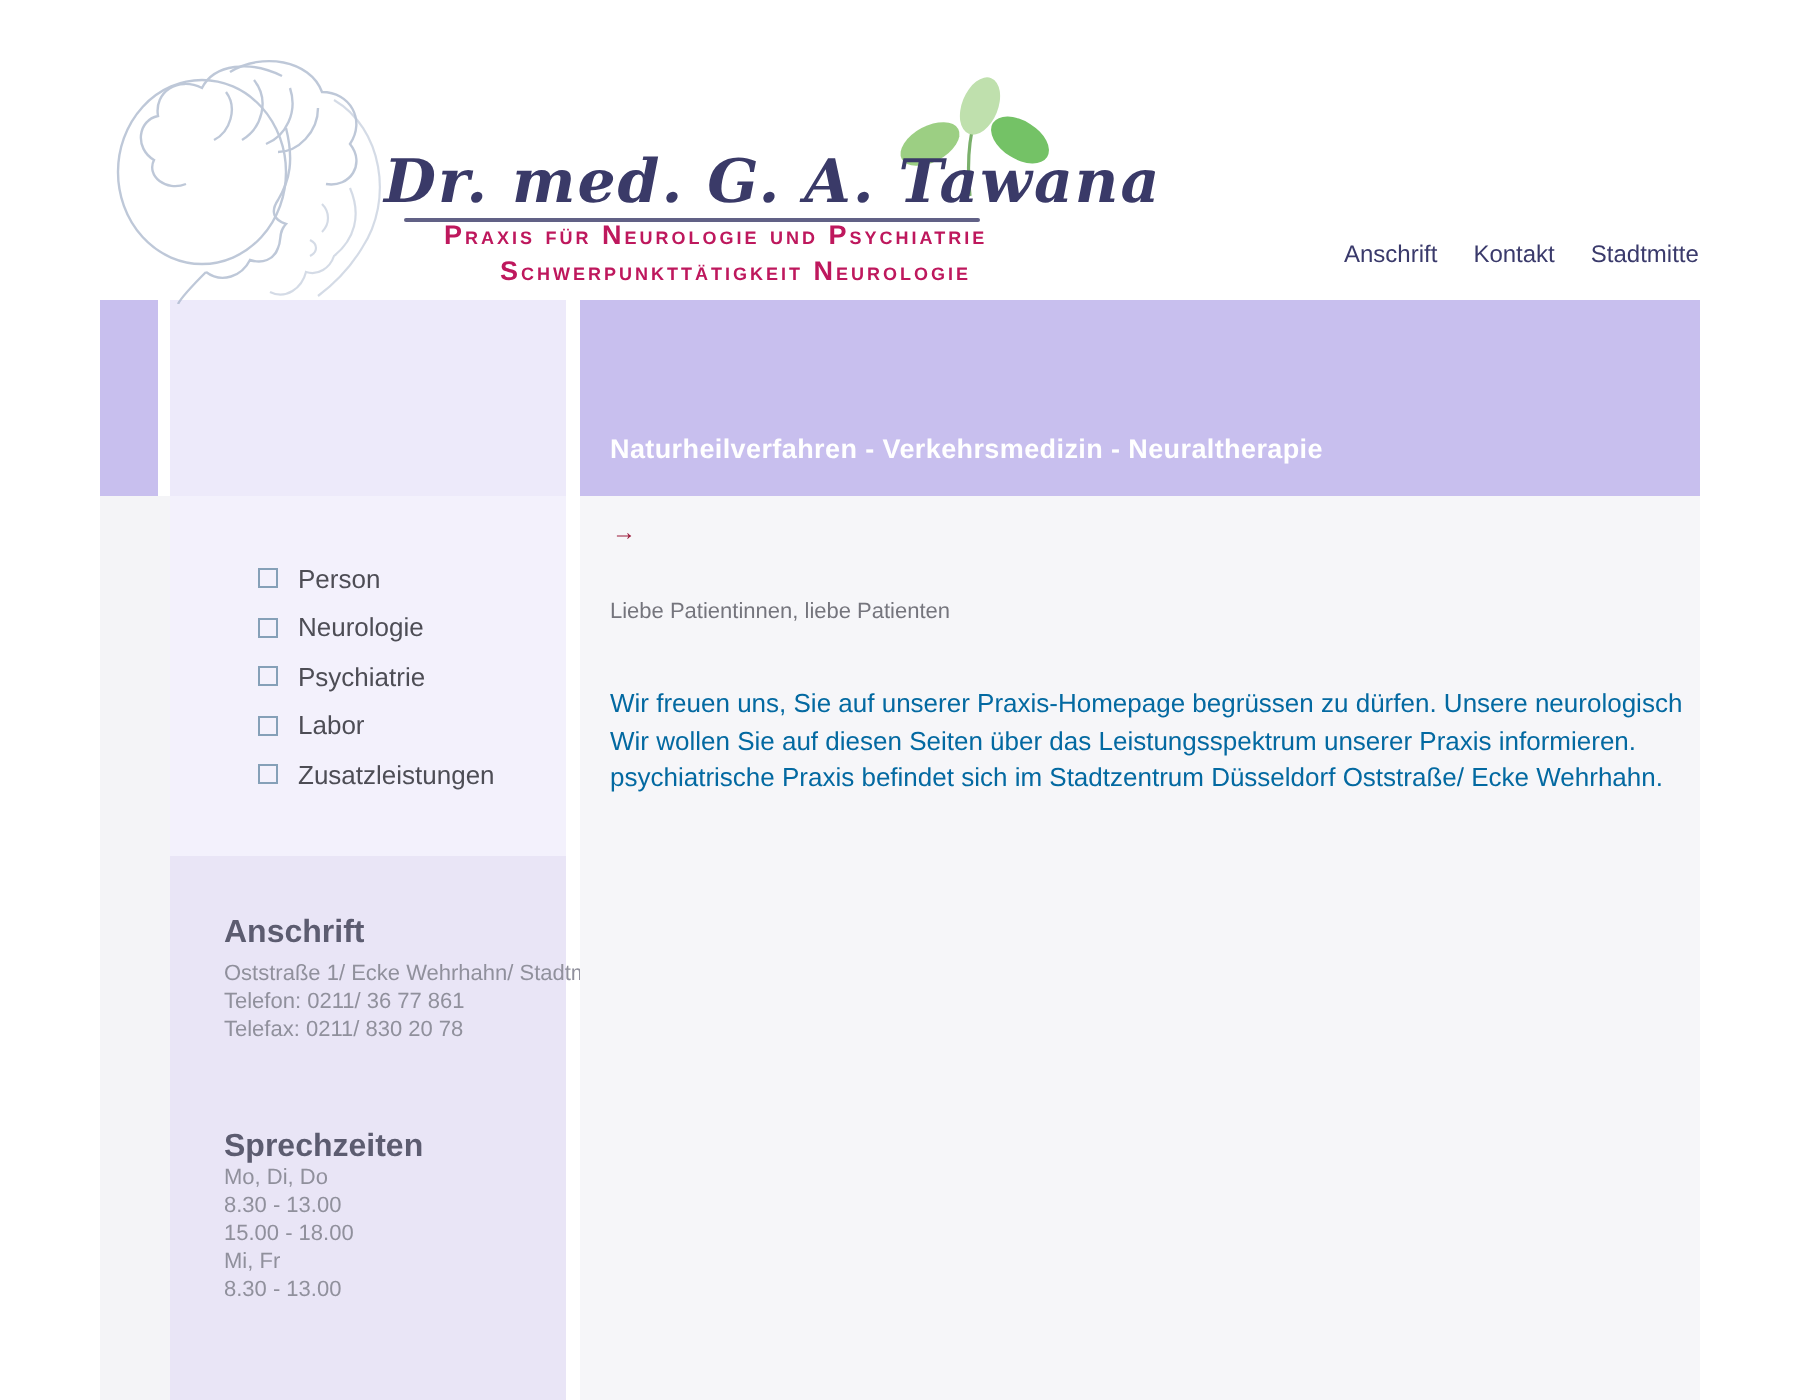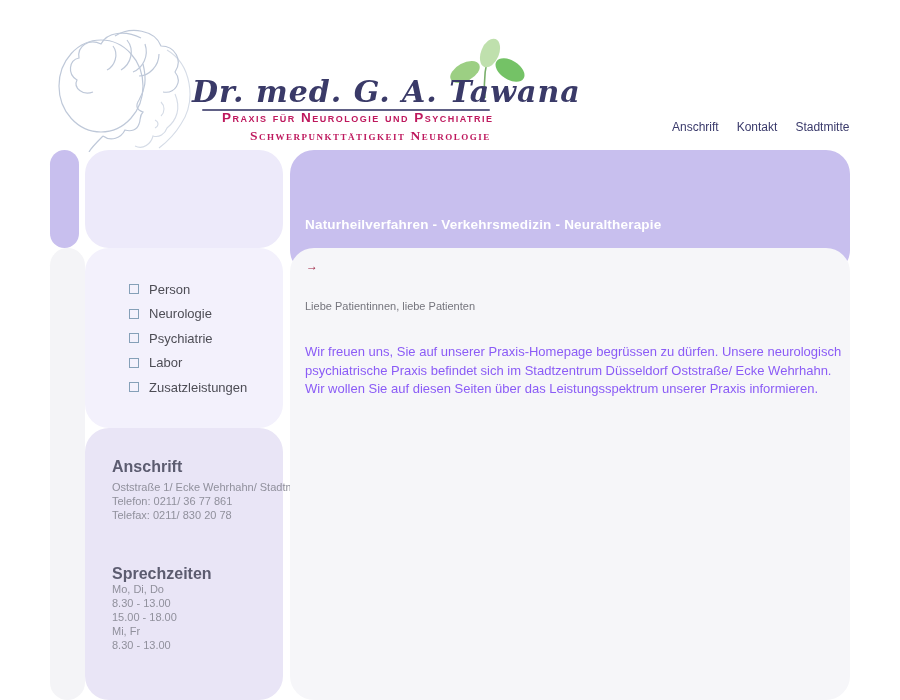--- a/index.html
+++ b/index.html
@@ -1,39 +1,39 @@
 <!DOCTYPE html>
 <html><head>
 <meta charset="utf-8">
 <style>
   html,body{margin:0;padding:0;}
   body{
     width:900px;height:700px;position:relative;overflow:hidden;
     background:#ffffff;
     font-family:"Liberation Sans", sans-serif;
   }
-  .abs{position:absolute;border-radius:24px;}
+  .abs{position:absolute;}
 
   
   #header{left:0;top:0;width:900px;height:150px;background:#fff;z-index:3;}
   #heads-sketch{left:55px;top:24px;width:152px;height:128px;}
   #brand-name{
     left:192px;top:74px;width:340px;
     font-family:"DejaVu Serif", serif;
     font-style:italic;font-weight:700;font-size:30px;
     color:#3a3a68;letter-spacing:1px;white-space:nowrap;
   }
   #brand-underline{left:202px;top:109px;width:288px;height:2px;background:#3a3a68;opacity:.8;border-radius:2px;}
   #leaves{left:443px;top:38px;width:90px;height:64px;}
   .caps-line{
     font-variant:small-caps;font-weight:bold;color:#be185d;
     font-size:13.5px;letter-spacing:1.5px;white-space:nowrap;
   }
   #brand-sub1{left:222px;top:110px;}
-  #brand-sub2{left:250px;top:128px;font-family:Liberation Serif, serif;}
+  #brand-sub2{left:250px;top:128px;}
   #top-nav{left:672px;top:120px;display:flex;gap:18px;}
   .nav-link{font-size:12px;color:#3a3a6b;white-space:nowrap;cursor:pointer;}
 
   
   #left-strip{left:50px;top:150px;width:29px;height:98px;background:#c8bfee;}
   #left-column{left:50px;top:248px;width:35px;height:452px;background:#f4f4f7;}
   #light-box{left:85px;top:150px;width:198px;height:98px;background:#edeafa;}
   #banner{left:290px;top:150px;width:560px;height:124px;background:#c8bfee;}
   #banner-text{
     position:absolute;left:15px;top:67px;
@@ -61,21 +61,21 @@
   #hours-heading{top:137px;}
   #hours-lines{top:154px;}
 
   
   #content{left:290px;top:248px;width:560px;height:452px;background:#f6f6f9;}
   #content-arrow{
     position:absolute;left:16px;top:12px;
     color:#9b1b3b;font-size:12px;font-weight:bold;line-height:12px;
   }
   #greeting{position:absolute;left:15px;top:300px;font-size:11px;color:#75757d;white-space:nowrap;}
-  #paragraph{position:absolute;left:15px;top:95px;font-size:13px;line-height:18.5px;color:#8b5cf6;}
+  #paragraph{position:absolute;left:15px;top:95px;font-size:13px;line-height:18.5px;color:#0369a1;}
   #paragraph div{white-space:nowrap;}
   #greeting{top:52px;}
 </style>
 </head>
 <body>
 
 <div id="header" class="abs">
 
   <span id="heads-sketch" class="abs">
     <svg width="152" height="128" viewBox="0 0 152 128" fill="none" xmlns="http://www.w3.org/2000/svg">
@@ -163,16 +163,16 @@
     <div>Mi, Fr</div>
     <div>8.30 - 13.00</div>
   </div>
 </div>
 
 <div id="content" class="abs">
   <div id="content-arrow">→</div>
   <div id="greeting">Liebe Patientinnen, liebe Patienten</div>
   <div id="paragraph">
     <div>Wir freuen uns, Sie auf unserer Praxis-Homepage begrüssen zu dürfen. Unsere neurologisch</div>
+    <div>Wir wollen Sie auf diesen Seiten über das Leistungsspektrum unserer Praxis informieren.</div>
     <div>psychiatrische Praxis befindet sich im Stadtzentrum Düsseldorf Oststraße/ Ecke Wehrhahn.</div>
-    <div>Wir wollen Sie auf diesen Seiten über das Leistungsspektrum unserer Praxis informieren.</div>
   </div>
 </div>
 
 </body></html>

